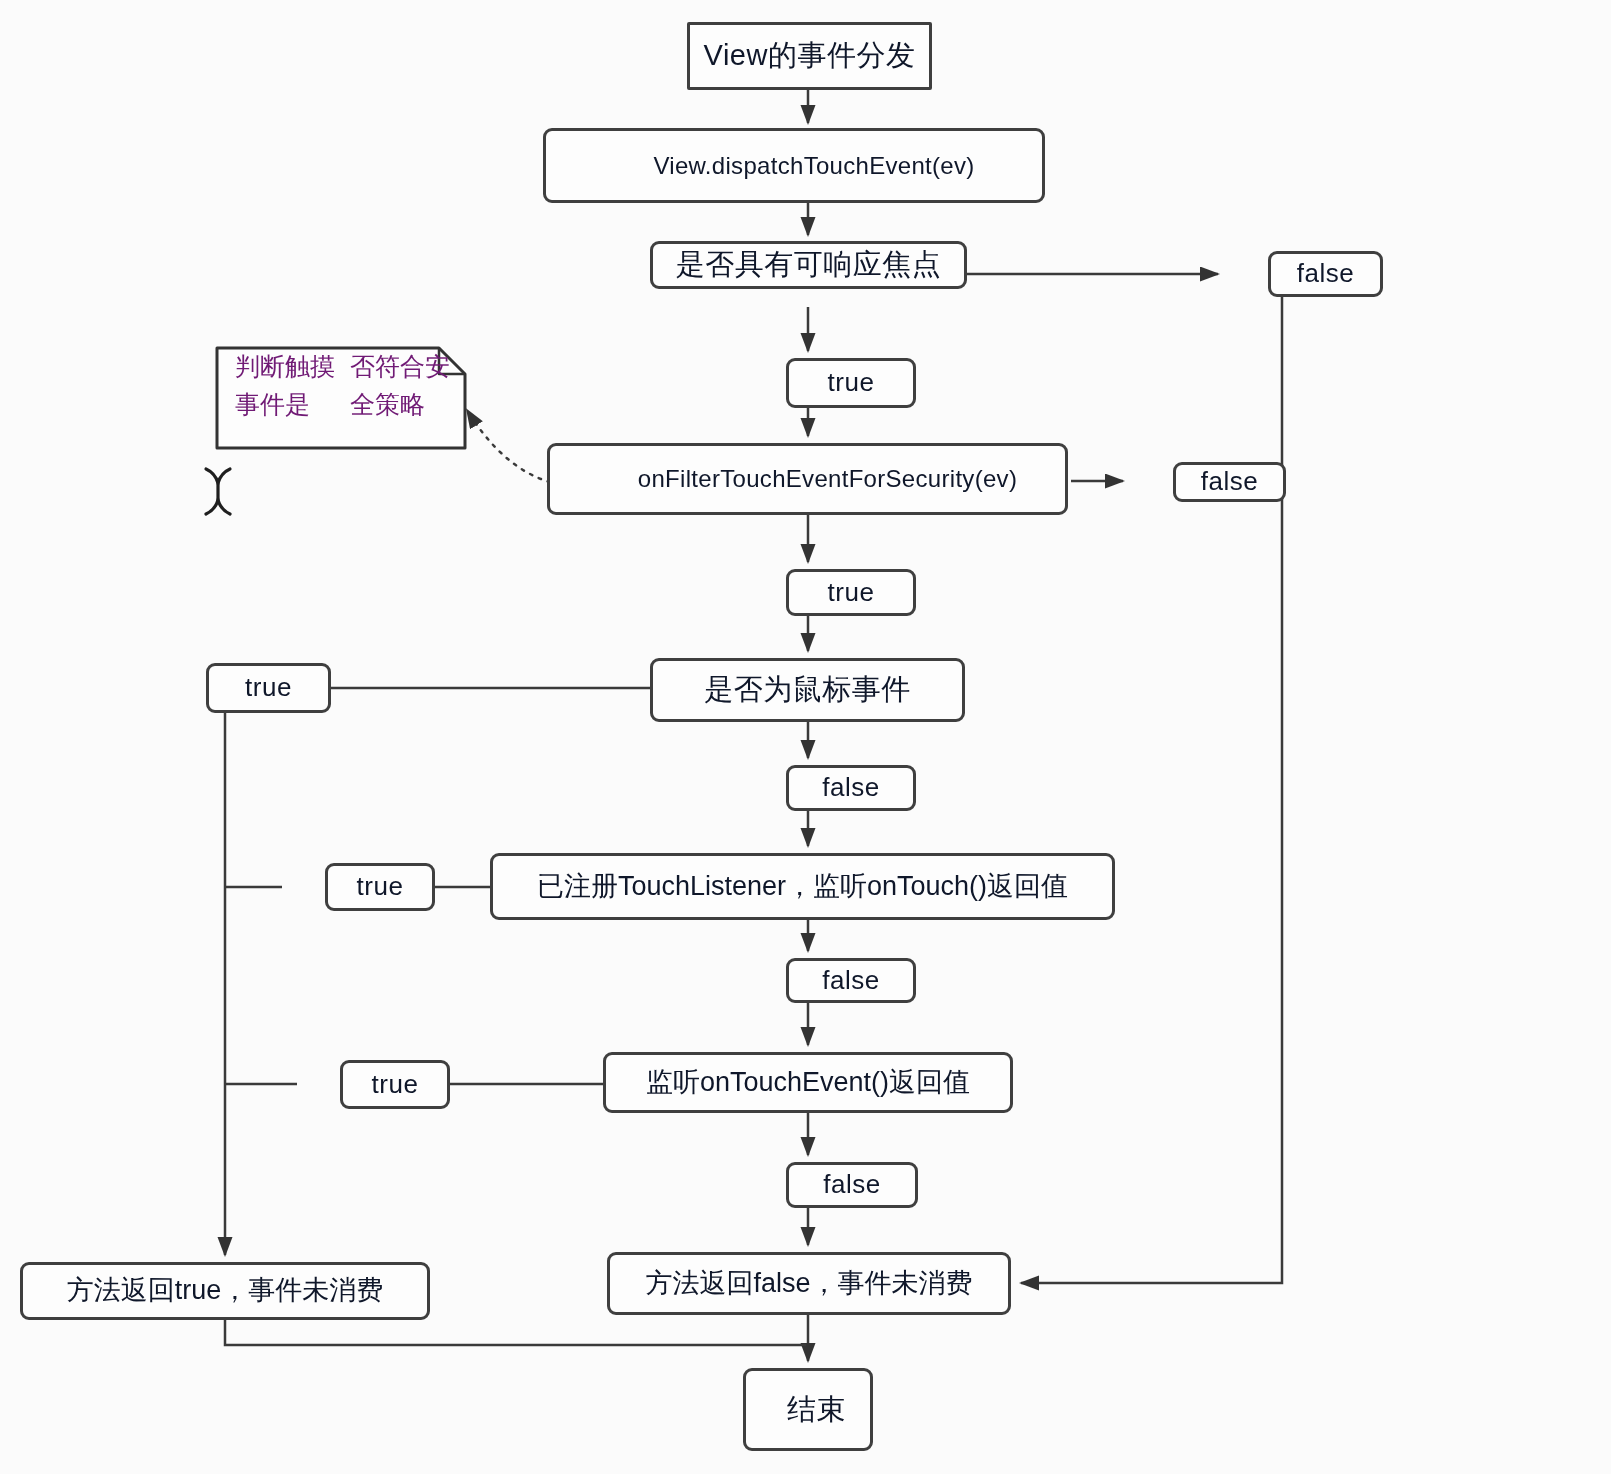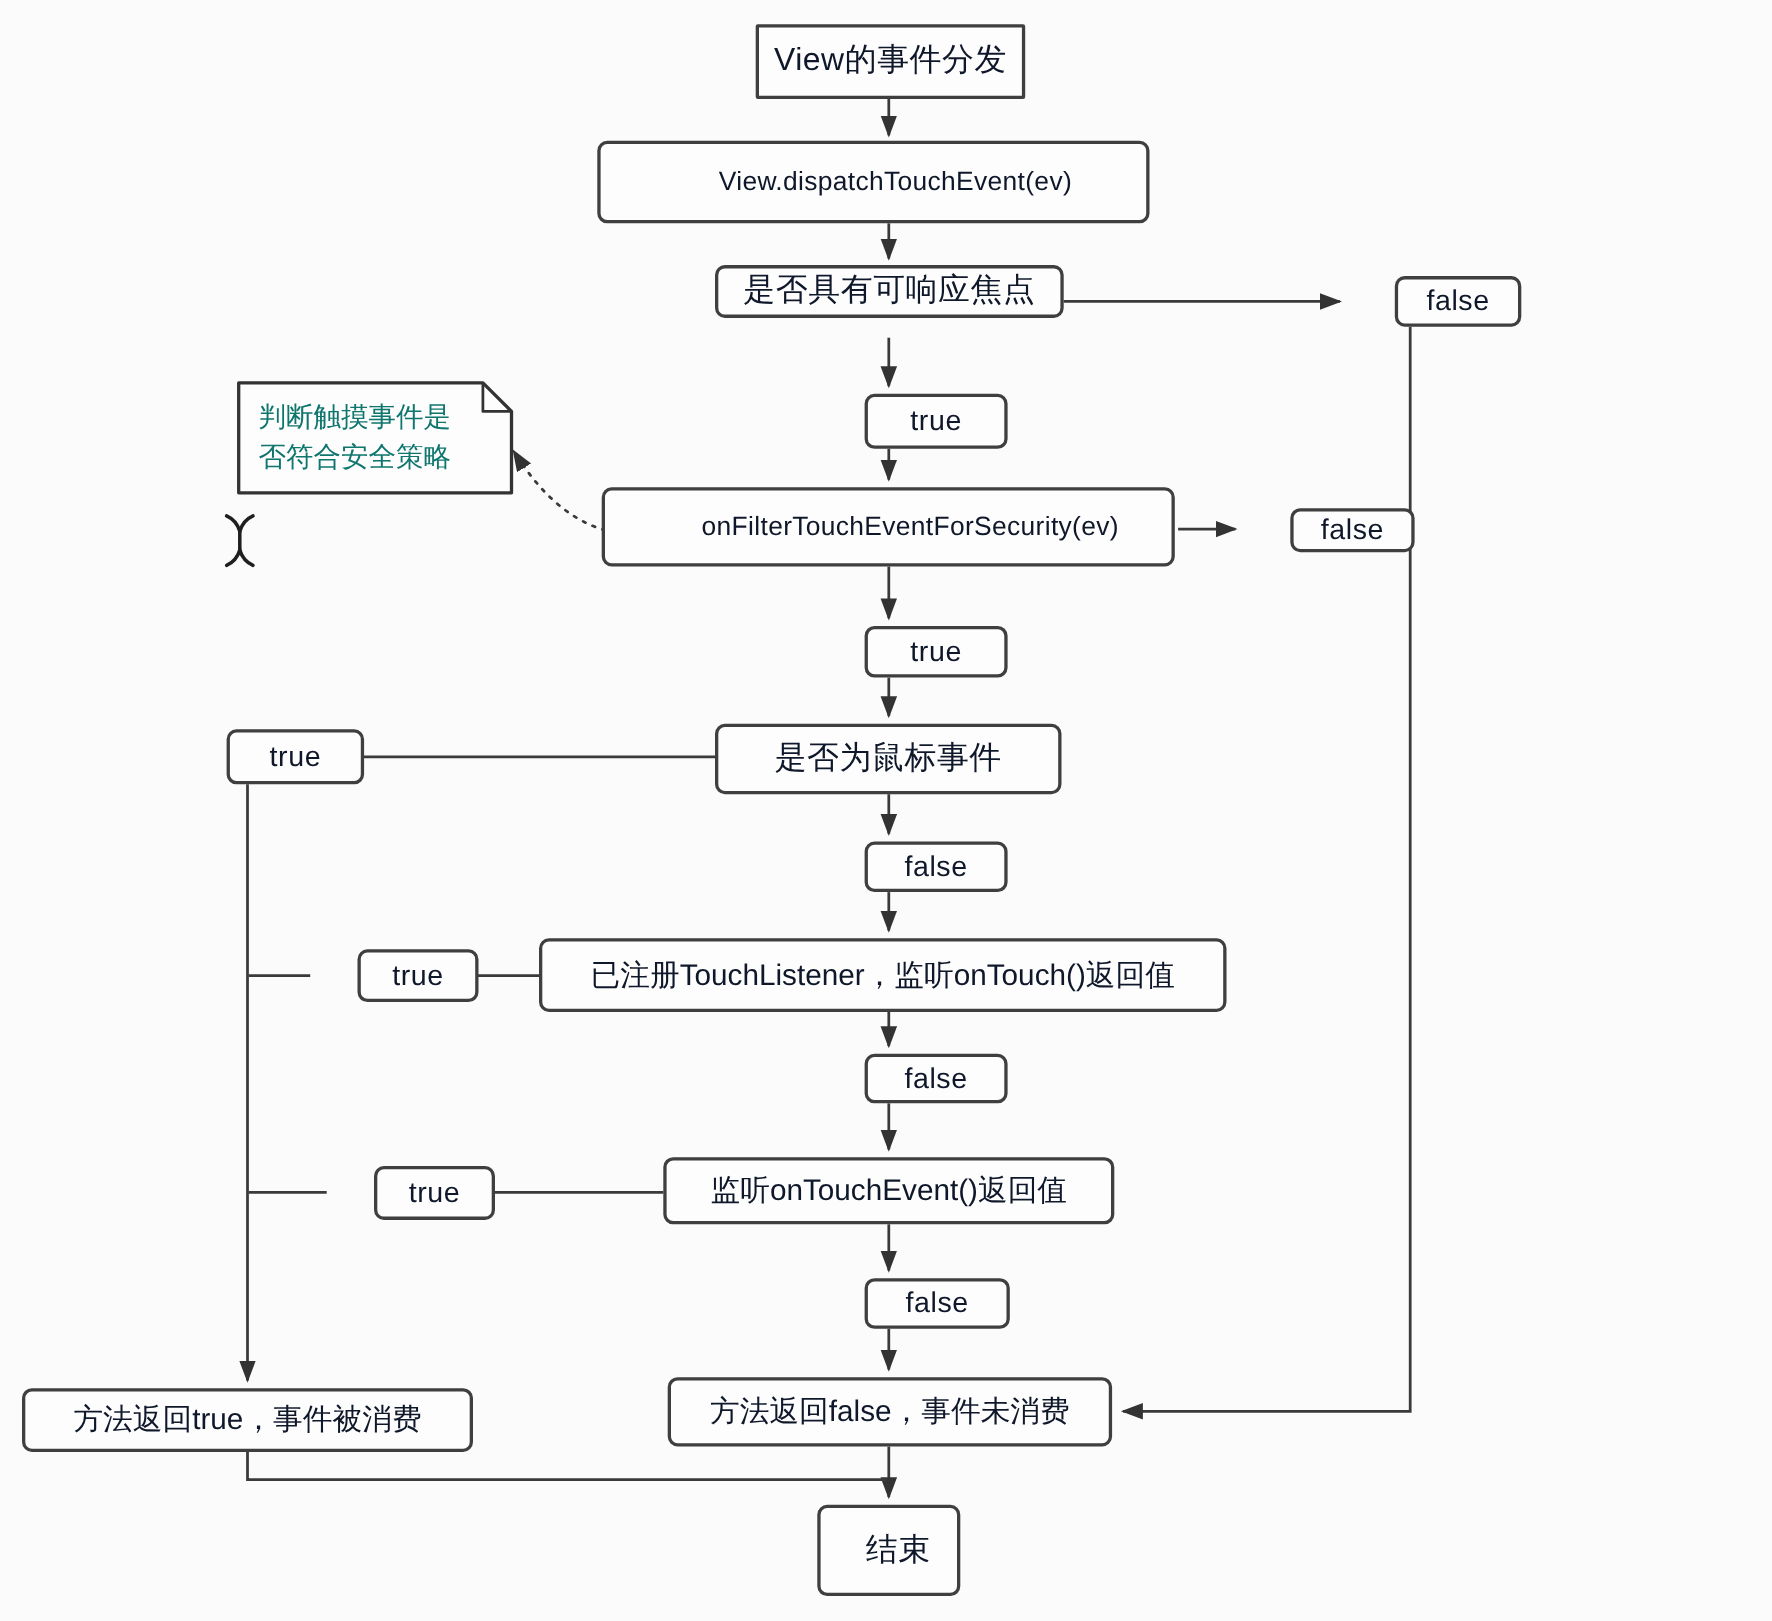--- a/index.html
+++ b/index.html
@@ -12,22 +12,22 @@
     position:absolute;box-sizing:border-box;display:flex;align-items:center;justify-content:center;
     background:#fdfdfd;border:3px solid #3f3f3f;border-radius:9px;
     text-align:center;line-height:1.15;color:#0f172a;white-space:nowrap;
   }
   .sq{border-radius:2px;}
   .small{font-size:26px;letter-spacing:.5px;margin-left:43px;}
   .big{font-size:29px;letter-spacing:.5px;}
   .code{font-size:24px;letter-spacing:.3px;padding-left:40px;}
   .mid{font-size:27px;}
   .notetext{
-    position:absolute;box-sizing:border-box;display:flex;flex-direction:column;align-items:flex-start;
-    justify-content:center;padding-left:18px;font-size:25px;line-height:1.5;color:#0f766e;
+    position:absolute;box-sizing:border-box;display:flex;flex-direction:row;align-items:flex-start;
+    justify-content:center;padding-left:18px;font-size:25px;line-height:1.5;color:#701a75;
     background:transparent;border:none;text-align:left;
   }
 </style>
 </head>
 <body>
 
 <div id="canvas">
 
   <svg id="edges" viewBox="0 0 1611 1474" xmlns="http://www.w3.org/2000/svg">
     <defs>
@@ -88,20 +88,20 @@
   <div class="node small" style="left:743px;top:1162px;width:132px;height:46px;">false</div>
   <div class="node mid" style="left:607px;top:1252px;width:404px;height:63px;">方法返回false，事件未消费</div>
   <div class="node big" style="left:743px;top:1368px;width:130px;height:83px;padding-left:17px;">结束</div>
 
   <div class="node small" style="left:1225px;top:251px;width:115px;height:46px;">false</div>
   <div class="node small" style="left:1130px;top:462px;width:113px;height:40px;">false</div>
 
   <div class="node small" style="left:163px;top:663px;width:125px;height:50px;">true</div>
   <div class="node small" style="left:282px;top:863px;width:110px;height:48px;">true</div>
   <div class="node small" style="left:297px;top:1060px;width:110px;height:49px;">true</div>
-  <div class="node mid" style="left:20px;top:1262px;width:410px;height:58px;">方法返回true，事件被消费</div>
+  <div class="node mid" style="left:20px;top:1262px;width:410px;height:58px;">方法返回true，事件未消费</div>
 
   <div class="notetext" style="left:217px;top:348px;width:248px;height:100px;">
     <span>判断触摸事件是</span>
     <span>否符合安全策略</span>
   </div>
 
 </div>
 
 </body></html>

